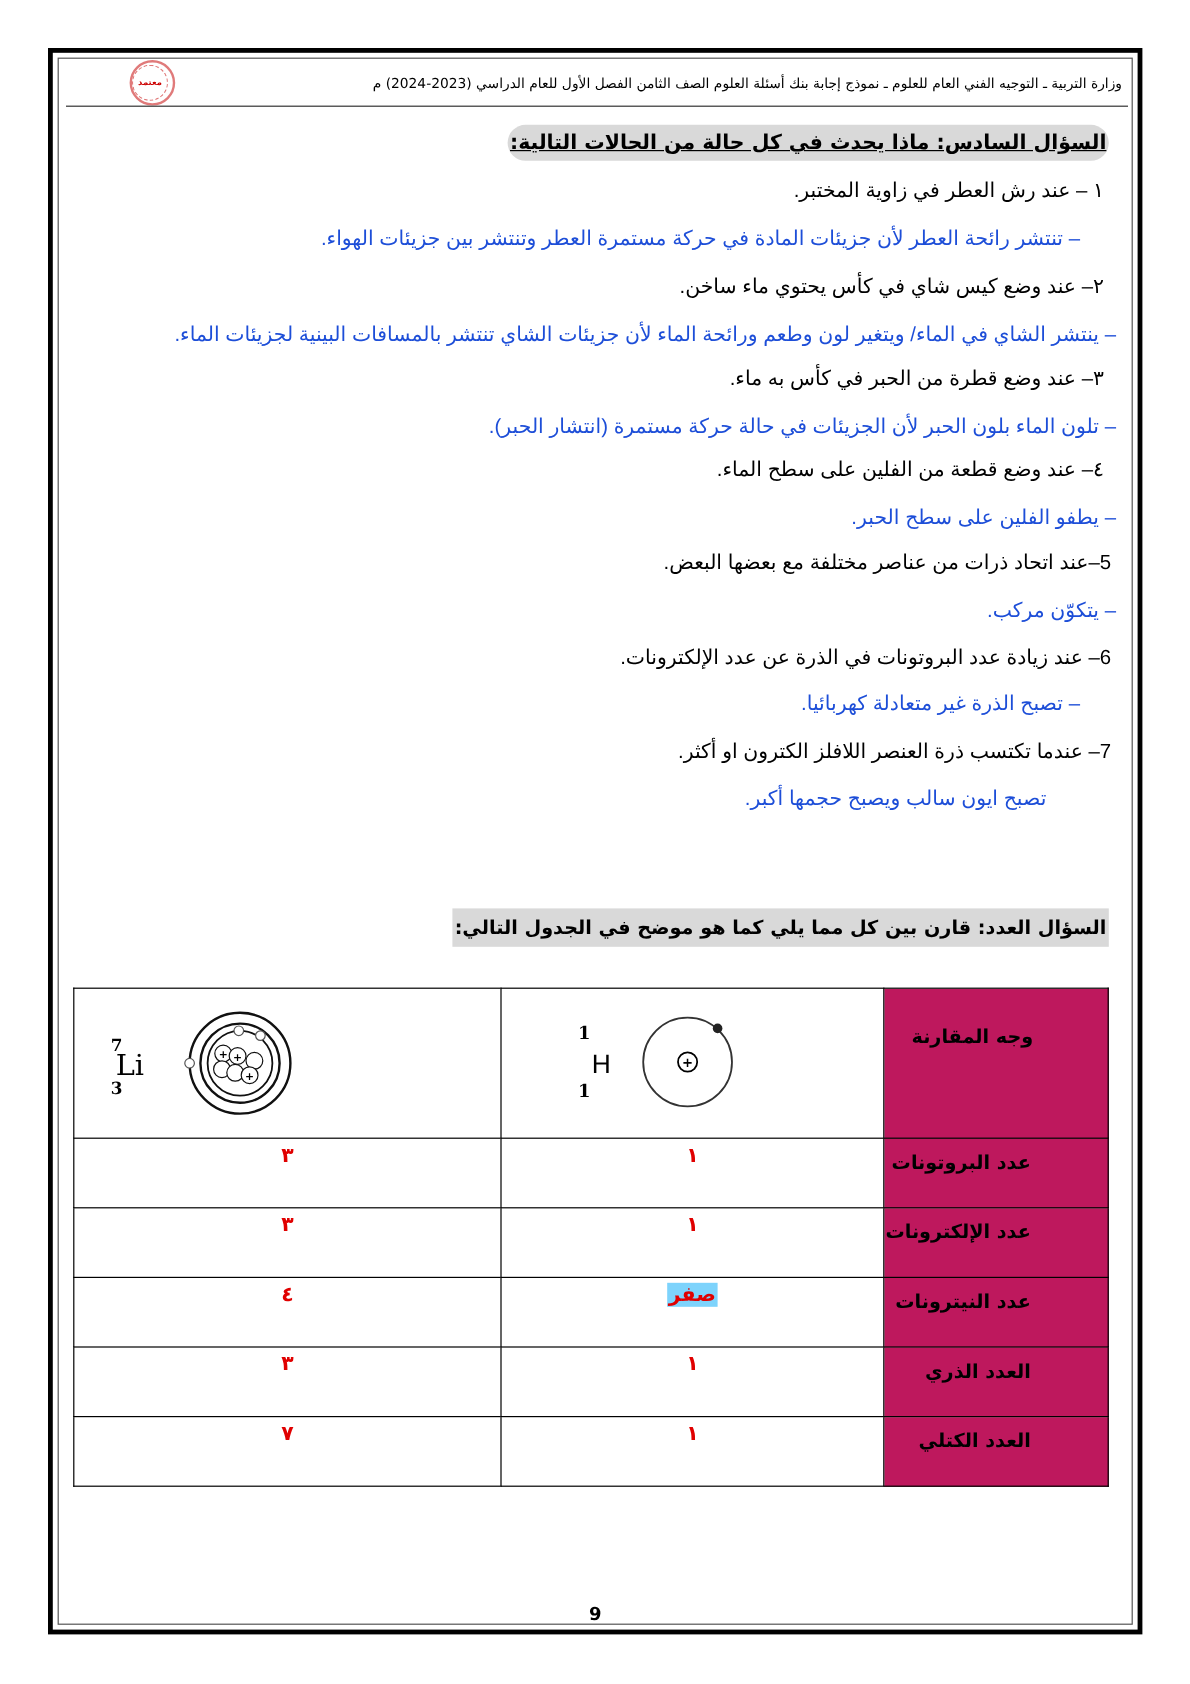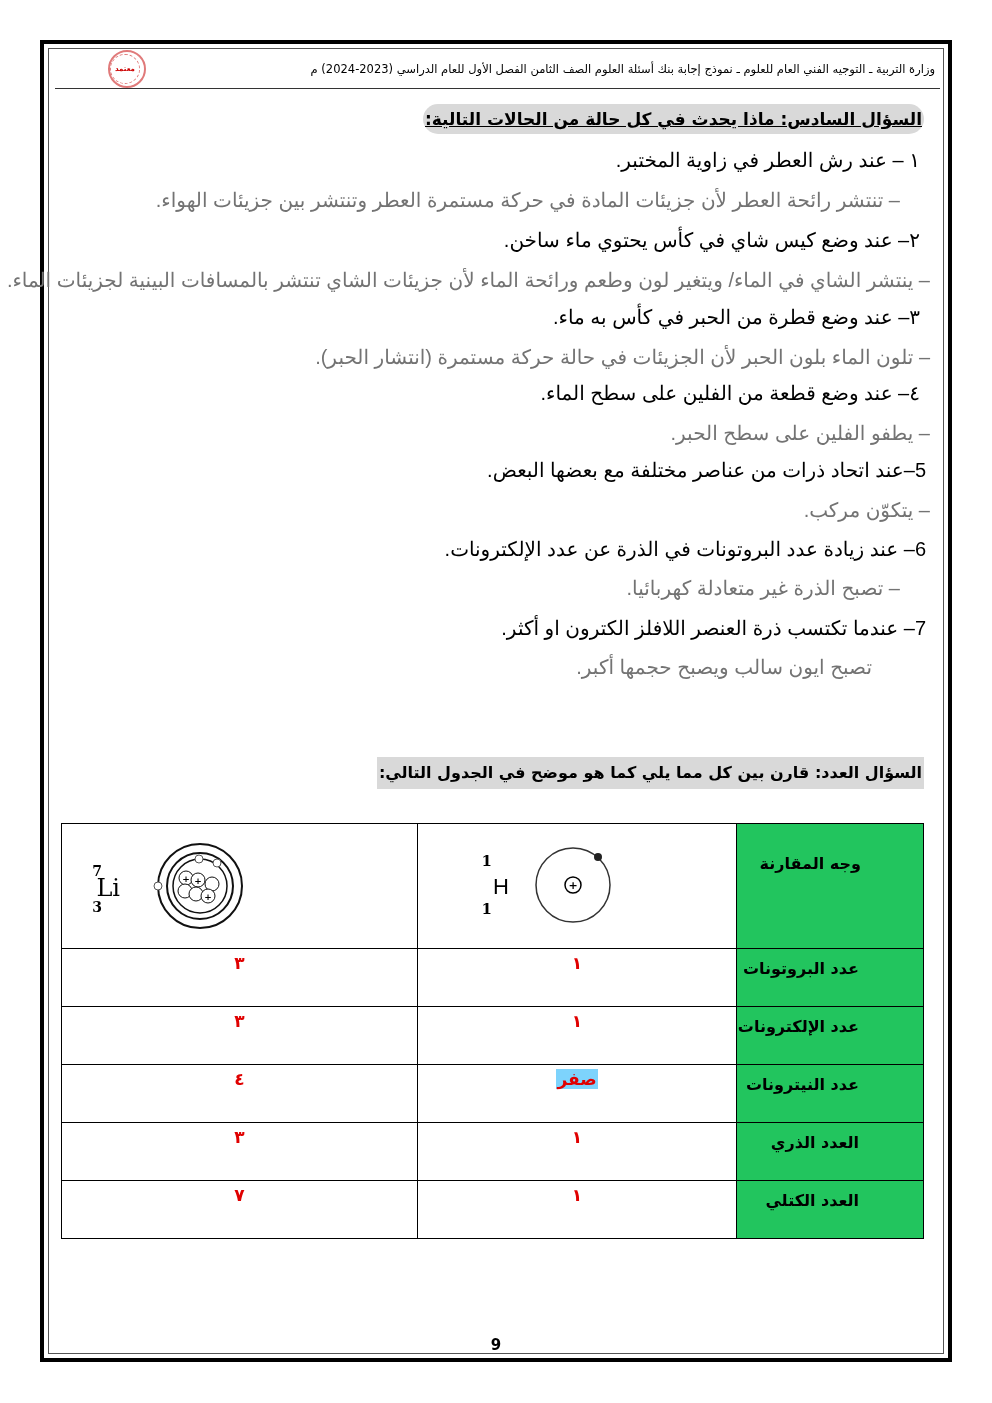--- a/index.html
+++ b/index.html
@@ -8,28 +8,28 @@
   .page-border-inner { position:absolute; left:4px; top:4px; right:4px; bottom:4px; border:1px solid #555; }
   .header { position:absolute; left:55px; top:52px; width:880px; height:38px; direction:rtl; }
   .header-text { position:absolute; right:0; top:10px; font-size:11.5px; color:#000; white-space:nowrap; font-family:"DejaVu Sans", sans-serif; }
   .header-line { position:absolute; left:55px; top:88px; width:885px; height:0; border-top:1px solid #333; }
   .logo { position:absolute; left:108px; top:50px; width:38px; height:38px; border-radius:50%; border:2px solid #e07a7a; box-sizing:border-box; display:flex; align-items:center; justify-content:flex-start; }
   .logo-inner { width:28px; height:28px; border-radius:50%; border:1px dashed #e07a7a; display:flex; align-items:center; justify-content:center; }
   .logo-text { font-size:7px; color:#c00; font-weight:bold; }
   .q-title { position:absolute; direction:rtl; background:#d9d9d9; font-weight:bold; color:#000; white-space:nowrap; }
   .q6-title { right:68px; top:104px; height:30px; line-height:30px; font-size:17px; padding:0 2px; text-decoration:underline;border-radius:15px; }
   .q7-title { right:68px; top:757px; height:32px; line-height:32px; font-size:16px; padding:0 2px; }
-  .line { position:absolute; right:64px; direction:rtl; white-space:nowrap; font-size:20px; font-family:"Liberation Sans", sans-serif; }
+  .line { position:absolute; right:64px; direction:rtl; white-space:nowrap; font-size:17px; font-family:"Liberation Sans", sans-serif; }
   .black { color:#000; }
-  .red { color:#737373; }
+  .red { color:#1d4ed8; }
   table.cmp { position:absolute; left:61px; top:823px; width:863px; border-collapse:collapse; direction:rtl; font-family:"DejaVu Sans", sans-serif; }
   table.cmp td { border:1px solid #000; vertical-align:top; padding:0; }
   .cmp-head td { height:124px; }
   .cmp-row td { height:57px; }
-  .col-label { width:188px; background:#22c55e; font-weight:bold; font-size:16px; text-align:right; padding-right:32px !important; box-sizing:border-box; }
+  .col-label { width:188px; background:#be185d; font-weight:bold; font-size:16px; text-align:right; padding-right:32px !important; box-sizing:border-box; }
   .col-h { width:318px; }
   .col-li { width:355px; }
   .cell-label { display:block; padding-top:10px; padding-right:32px; }
   .head-label { display:block; padding-top:30px; padding-right:30px; }
   .val { display:block; text-align:center; color:#e00000; font-weight:bold; font-size:17px; padding-top:4px; }
   .val-hl { background:#7dd3fc; padding:0 1px; }
   .page-num { position:absolute; left:0; width:992px; top:1336px; text-align:center; font-weight:bold; font-size:15px; }
   .atom { display:block; }
 </style>
 </head>

